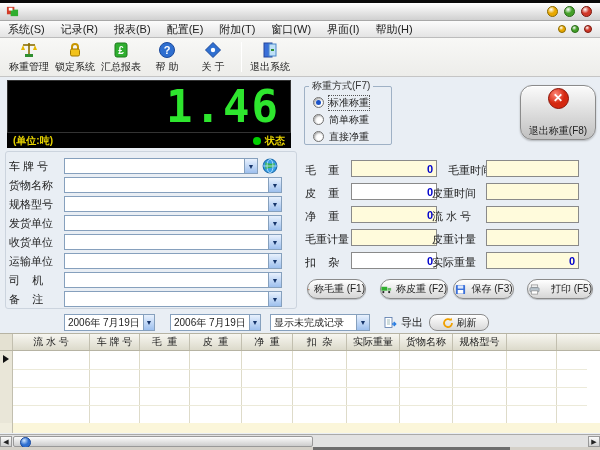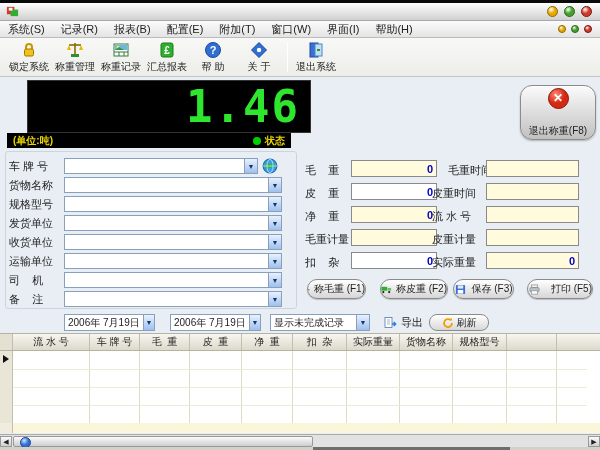--- a/index.html
+++ b/index.html
@@ -33,21 +33,21 @@
     background:linear-gradient(#f8f8f6,#ededea); border-bottom:1px solid #c5c5c5;
     display:flex; align-items:center; padding-left:6px; }
   .tool { width:46px; height:36px; display:flex; flex-direction:column; align-items:center;
     justify-content:center; font-size:10px; color:#222; }
   .tool svg { width:18px; height:18px; }
   .tool .tlabel { margin-top:1px; white-space:pre; }
   .tsep { width:1px; height:30px; background:#c5c5c5; margin:0 5px; border-right:1px solid #fff; }
 
   
   #led { position:absolute; left:7px; top:80px; width:284px; height:53px; background:#000;
-    border:1px solid #333; display:flex; align-items:center; justify-content:flex-end;margin-left:20px; }
+    border:1px solid #333; display:flex; align-items:center; justify-content:flex-end; }
   #led .val { color:#2ee62e; font-family:"DejaVu Sans Mono", monospace; font-size:44px;
     font-weight:bold; line-height:1; padding-right:10px; letter-spacing:2px; }
   #ledbar { position:absolute; left:7px; top:133px; width:284px; height:15px; background:#000;
     display:flex; align-items:center; font-size:10px; font-weight:bold; }
   #ledbar .unit { color:#e8d400; margin-left:6px; white-space:pre; }
   #ledbar .stat { margin-left:auto; margin-right:6px; color:#e8d400; display:flex; align-items:center; gap:4px; }
   #ledbar .dot { width:8px; height:8px; border-radius:50%; background:#00d000; }
 
   
   #wmode { position:absolute; left:304px; top:79px; width:88px; height:66px;
@@ -174,44 +174,34 @@
   </div>
   <div id="mdi-orbs">
     <div class="orb"></div>
     <div class="orb green"></div>
     <div class="orb red"></div>
   </div>
 
   <div id="toolbar">
     <div class="tool">
       <svg viewBox="0 0 18 18">
-        <path d="M6 8 V6 a3 3 0 0 1 6 0 V8" fill="none" stroke="#c89600" stroke-width="2"></path>
-        <rect x="4.5" y="8" width="9" height="7" rx="1.5" fill="#f2c21a" stroke="#a07800"></rect>
-      </svg>
-      <span class="tlabel">锁定系统</span>
-    </div>
-    <div class="tool">
-      <svg viewBox="0 0 18 18">
         <path d="M9 2v11" stroke="#8a6d00" stroke-width="1.6"></path>
         <path d="M3 4h12" stroke="#8a6d00" stroke-width="1.6"></path>
         <path d="M3 4l-2 5h4z" fill="#e6b800"></path>
           <path d="M15 4l-2 5h4z" fill="#e6b800"></path>
         <rect x="5" y="13" width="8" height="3" fill="#2f8f2f"></rect>
       </svg>
       <span class="tlabel">称重管理</span>
     </div>
     <div class="tool">
       <svg viewBox="0 0 18 18">
-        <rect x="2" y="3" width="14" height="12" fill="#fff" stroke="#357a38"></rect>
-        <rect x="3" y="4" width="12" height="5" fill="#69b7e8"></rect>
-        <circle cx="6" cy="6" r="1.5" fill="#f7e26b"></circle>
-        <path d="M3 9l4-3 5 3z" fill="#3f9142"></path>
-        <path d="M2 11h14M7 11v4M12 11v4" stroke="#357a38" stroke-width="1" fill="none"></path>
-      </svg>
-      <span class="tlabel">称重记录</span>
+        <path d="M6 8 V6 a3 3 0 0 1 6 0 V8" fill="none" stroke="#c89600" stroke-width="2"></path>
+        <rect x="4.5" y="8" width="9" height="7" rx="1.5" fill="#f2c21a" stroke="#a07800"></rect>
+      </svg>
+      <span class="tlabel">锁定系统</span>
     </div>
     <div class="tool">
       <svg viewBox="0 0 18 18">
         <rect x="3" y="2" width="12" height="14" rx="2" fill="#2fae2f" stroke="#1d7a1d"></rect>
         <text x="9" y="13" font-size="10" fill="#fff" text-anchor="middle" font-weight="bold">£</text>
       </svg>
       <span class="tlabel">汇总报表</span>
     </div>
     <div class="tool">
       <svg viewBox="0 0 18 18">
@@ -242,20 +232,35 @@
     <span class="val">1.46</span>
   </div>
   <div id="ledbar">
     <span class="unit">(单位:吨)</span>
     <span class="stat">
       <span class="dot"></span>
       <span class="pre">状态</span>
     </span>
   </div>
 
+  <fieldset id="wmode">
+    <legend>称重方式(F7)</legend>
+    <div class="radio-row focused">
+      <span class="radio checked"></span>
+      <span class="radio-label">标准称重</span>
+    </div>
+    <div class="radio-row">
+      <span class="radio"></span>
+      <span class="radio-label">简单称重</span>
+    </div>
+    <div class="radio-row">
+      <span class="radio"></span>
+      <span class="radio-label">直接净重</span>
+    </div>
+  </fieldset>
 
   <div id="exitbtn">
     <div class="xorb">✕</div>
     <div class="xlabel">退出称重(F8)</div>
   </div>
 
   <div id="vform"></div>
 
   <div class="vrow" style="top:158px;">
     <span class="lbl">车 牌 号</span>

